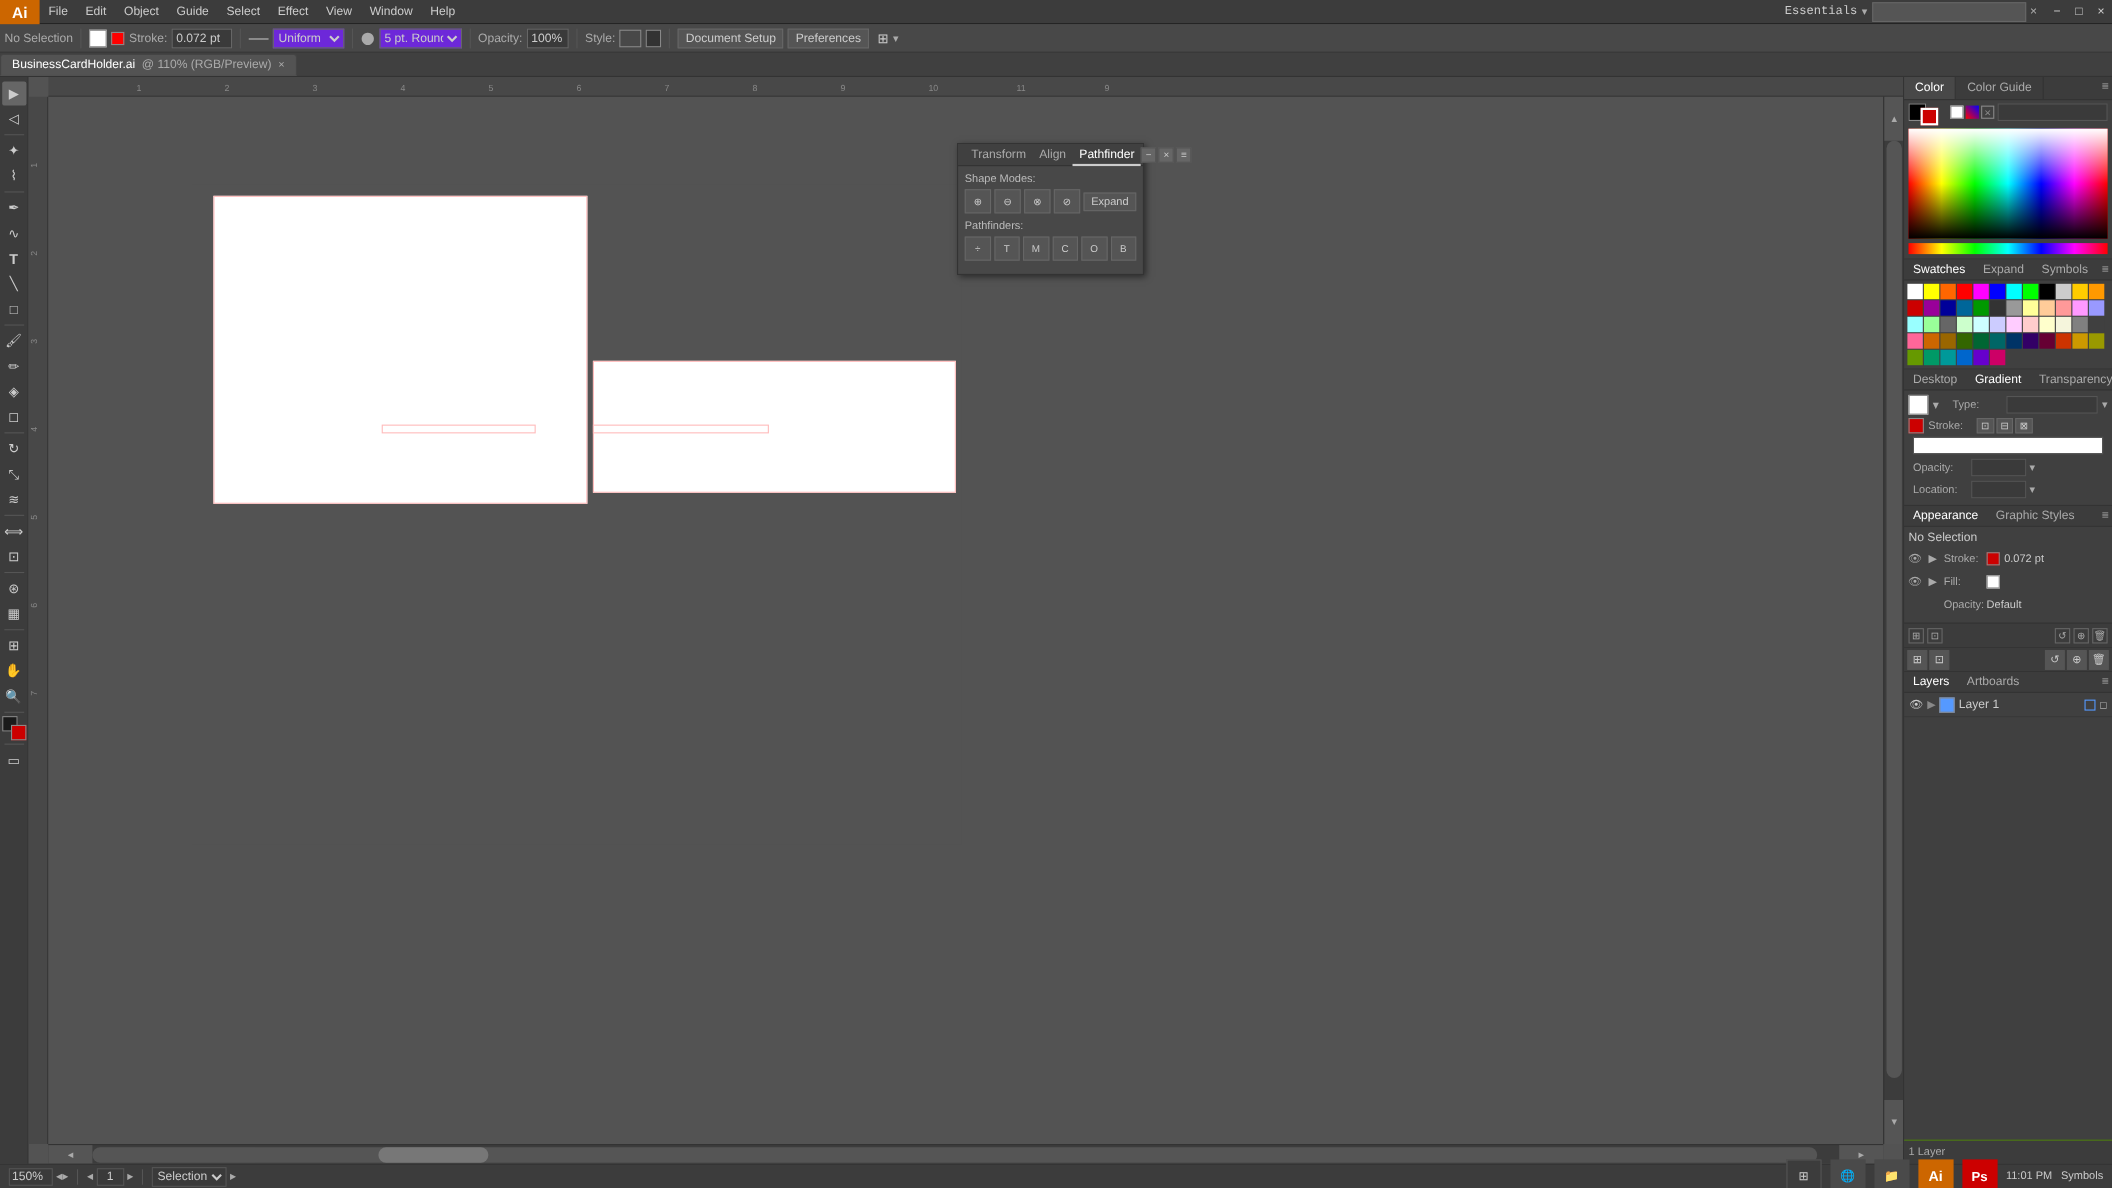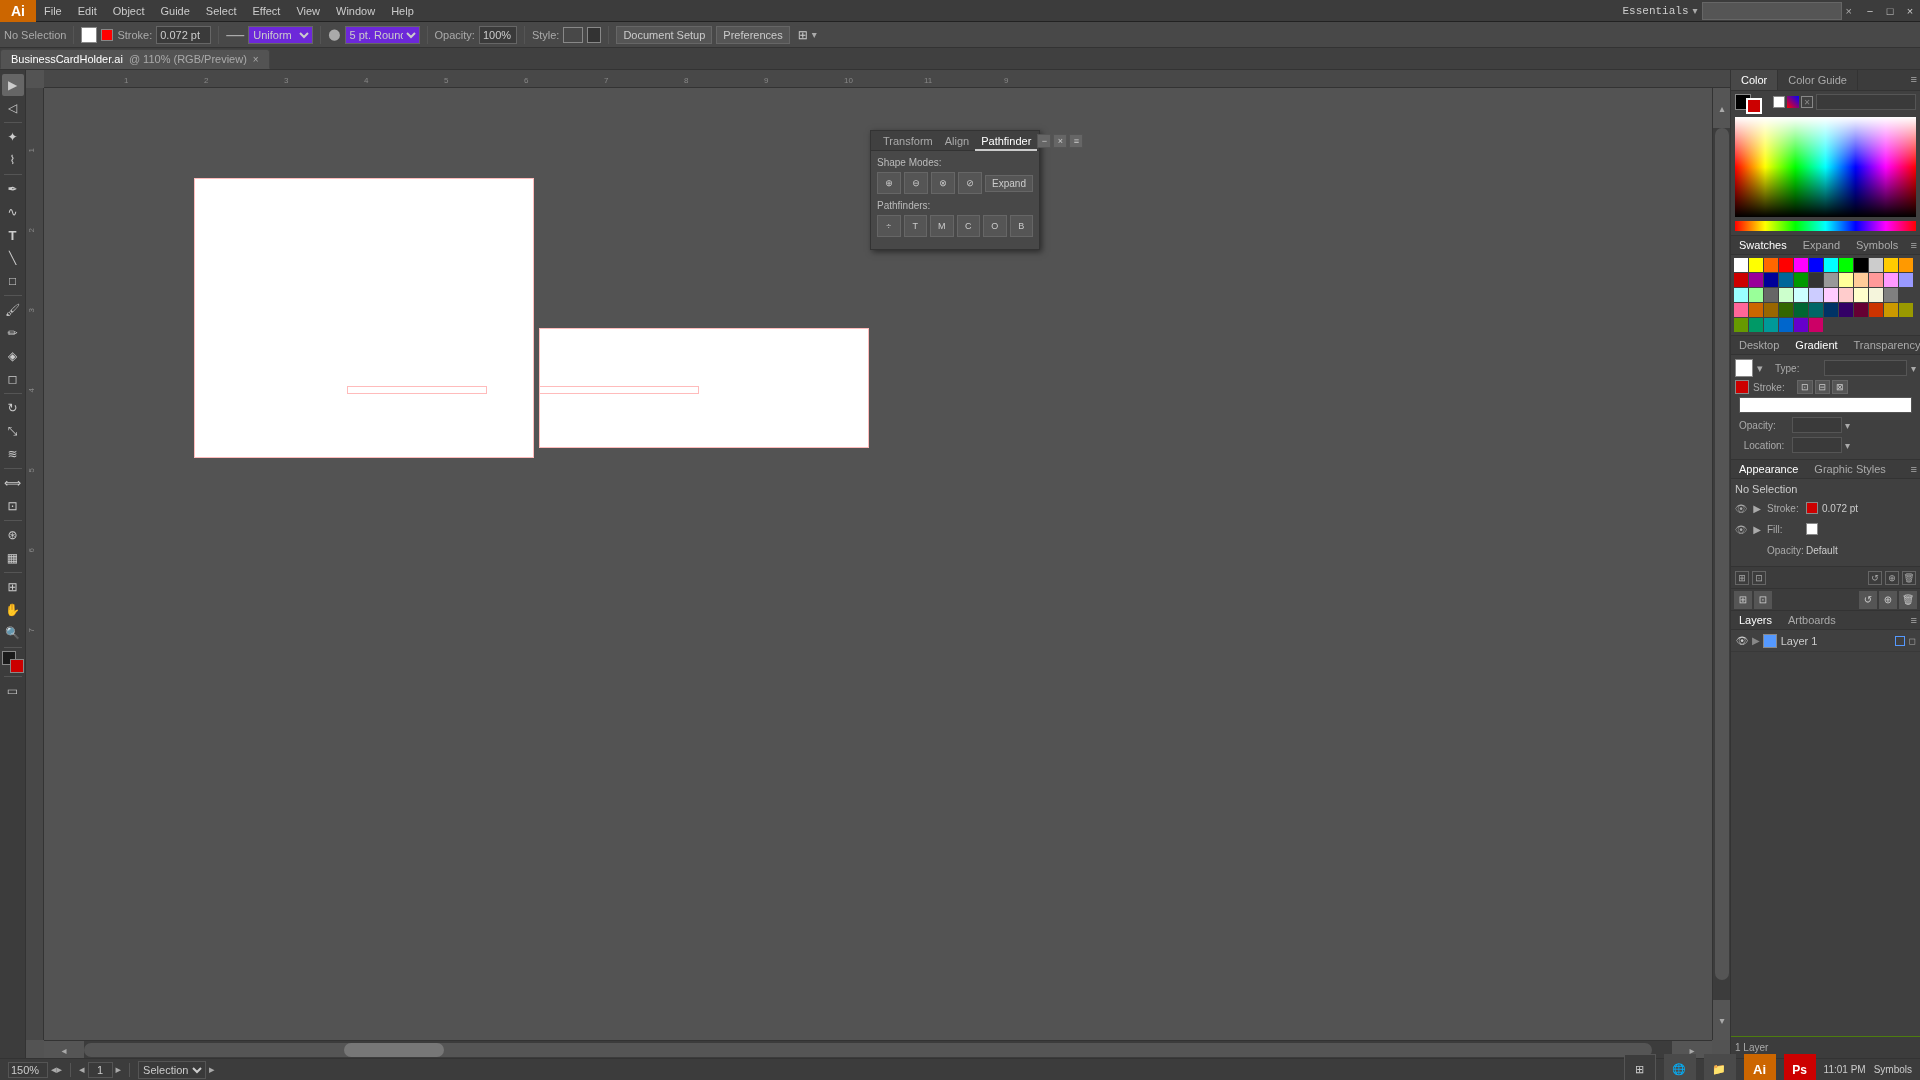--- a/index.html
+++ b/index.html
@@ -522,21 +522,21 @@
             <div class="small-btn">⊠</div>
           </div>
         </div>
         <div id="gradient-preview-bar"></div>
         <div class="gradient-input-row">
           <span style="color:#aaa;font-size:10px;width:50px;">Opacity:</span>
           <input class="gradient-input" type="text" style="">
           <div style="color:#aaa;font-size:10px;cursor:pointer;">▾</div>
         </div>
         <div class="gradient-input-row">
-          <span style="color:#aaa;font-size:10px;width:50px;text-align:center;">Location:</span>
+          <span style="color:#aaa;font-size:10px;width:50px;">Location:</span>
           <input class="gradient-input" type="text" style="">
           <div style="color:#aaa;font-size:10px;cursor:pointer;">▾</div>
         </div>
       </div>
     </div>
 
     <div id="appearance-section">
       <div id="appearance-tabs">
         <div class="appearance-tab active">Appearance</div>
         <div class="appearance-tab">Graphic Styles</div>

